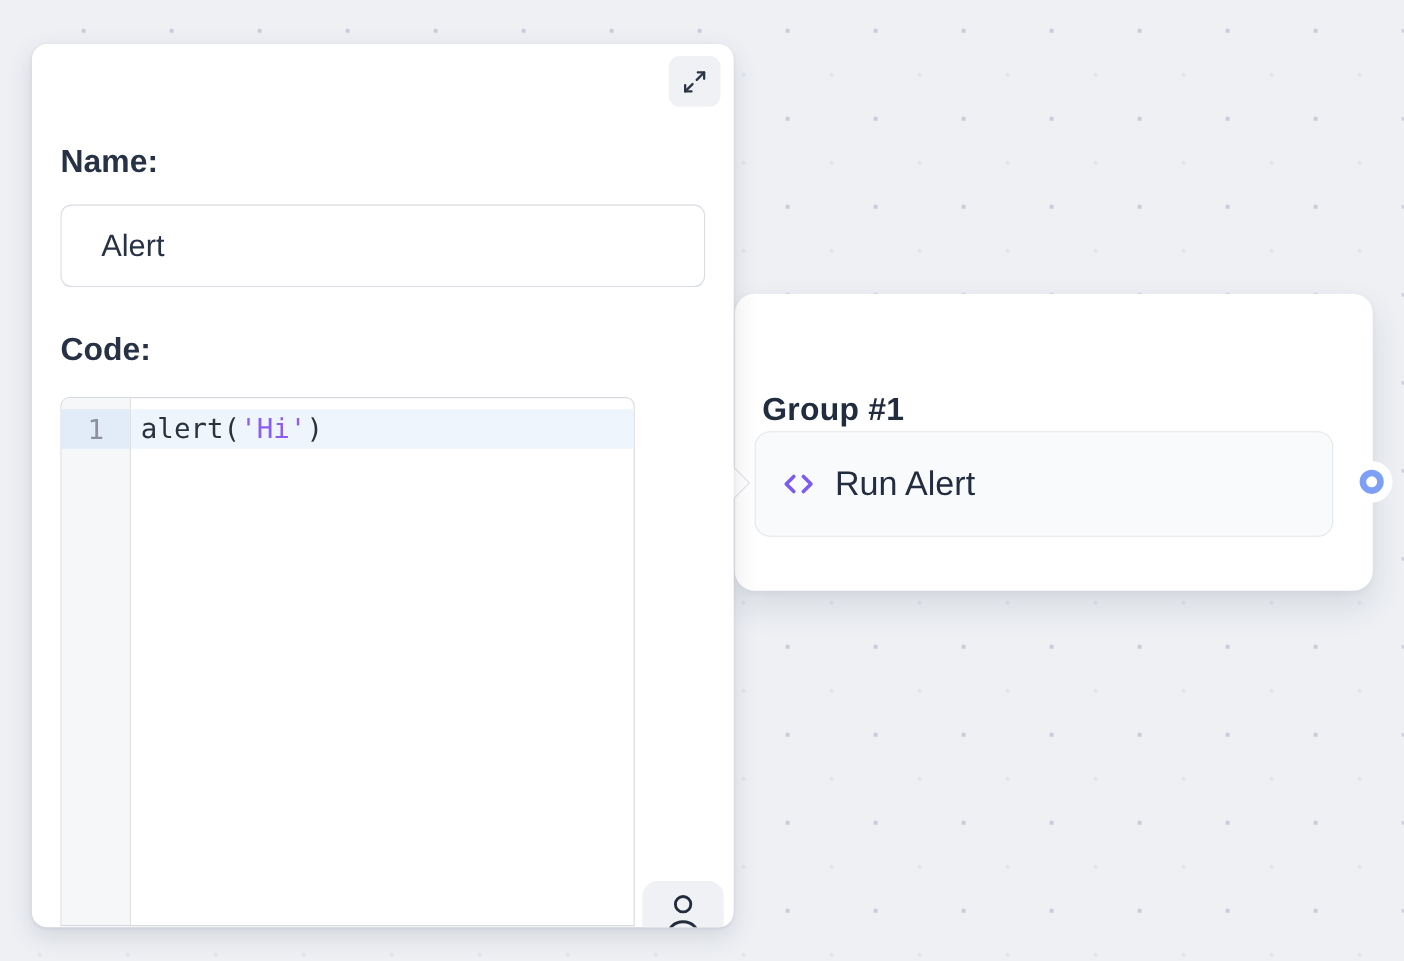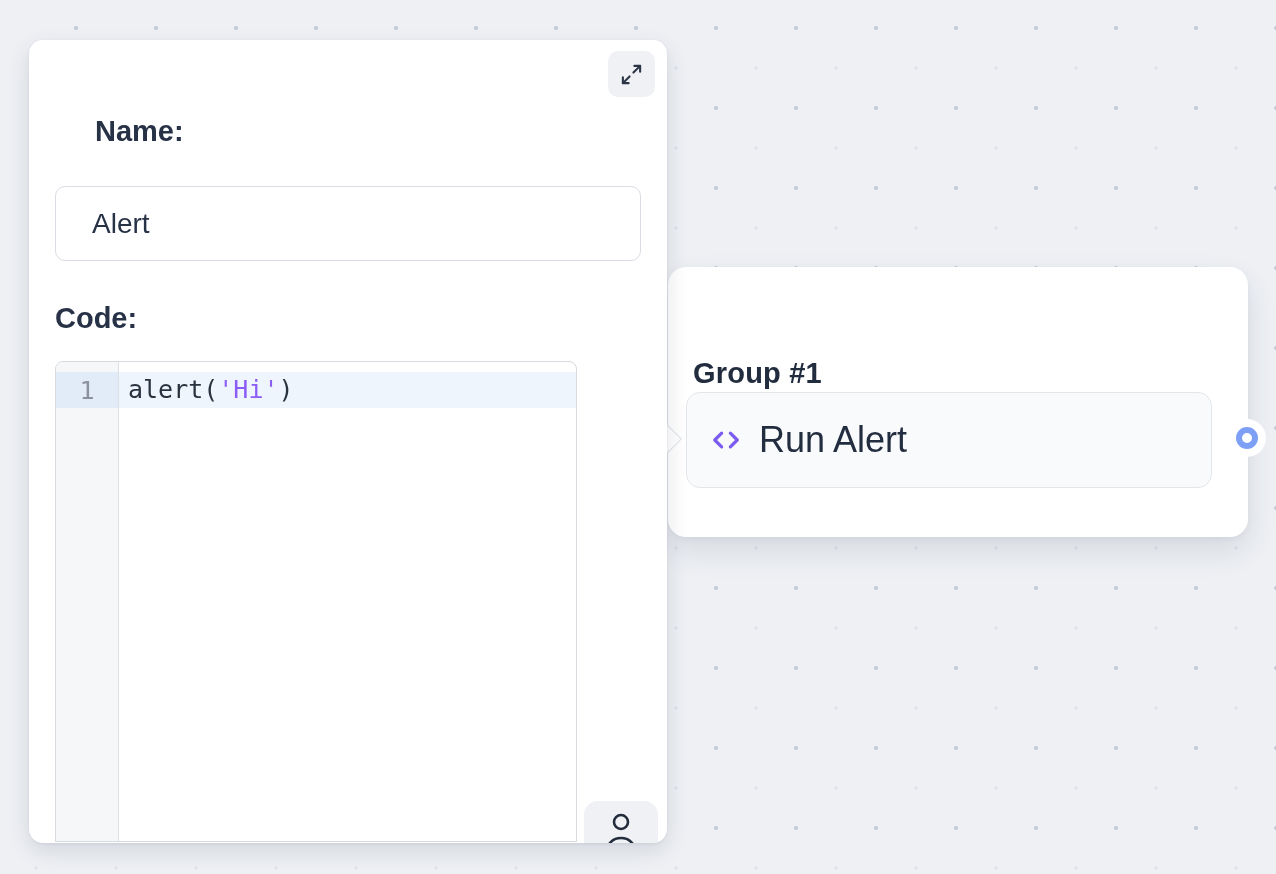--- a/index.html
+++ b/index.html
@@ -50,21 +50,21 @@
     align-items: center;
     padding-left: 24px;
     box-sizing: border-box;
   }
   .node-code-icon {
     width: 30px; height: 30px;
     flex: 0 0 auto;
   }
   .node-label {
     margin-left: 18px;
-    font-size: 36px;
+    font-size: 31px;
     font-weight: 500;
     color: #232d40;
   }
   .handle-halo {
     position: absolute;
     left: 560px; top: 152px;
     width: 38px; height: 38px;
     background: #ffffff;
     border-radius: 50%;
   }
@@ -114,21 +114,21 @@
     cursor: pointer;
     padding: 0;
   }
   .field-label {
     position: absolute;
     left: 26px;
     font-size: 29px;
     font-weight: 600;
     color: #273246;
   }
-  .label-name { top: 75px; margin-left: 40px; }
+  .label-name { top: 91px; }
   .label-code { top: 262px; }
   .name-input {
     position: absolute;
     left: 26px; top: 146px;
     width: 586px; height: 75px;
     box-sizing: border-box;
     border: 1px solid #d9dce2;
     border-radius: 10px;
     padding: 0 0 0 36px;
     font-family: "Liberation Sans", "DejaVu Sans", sans-serif;

